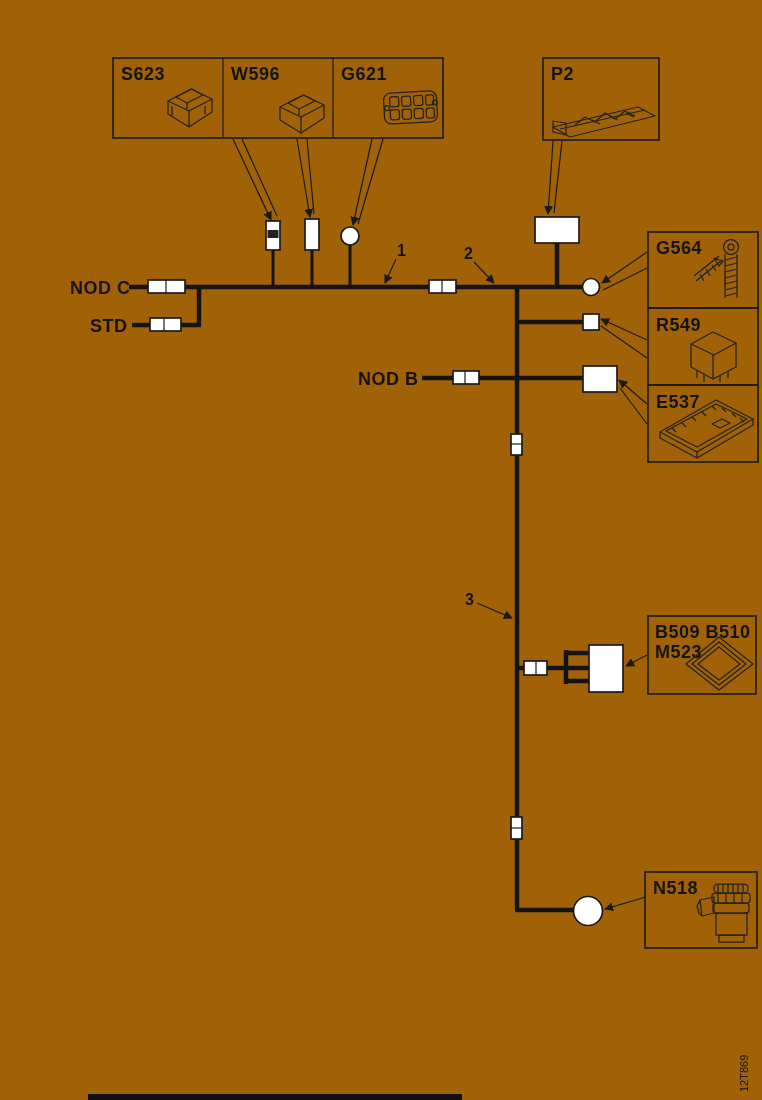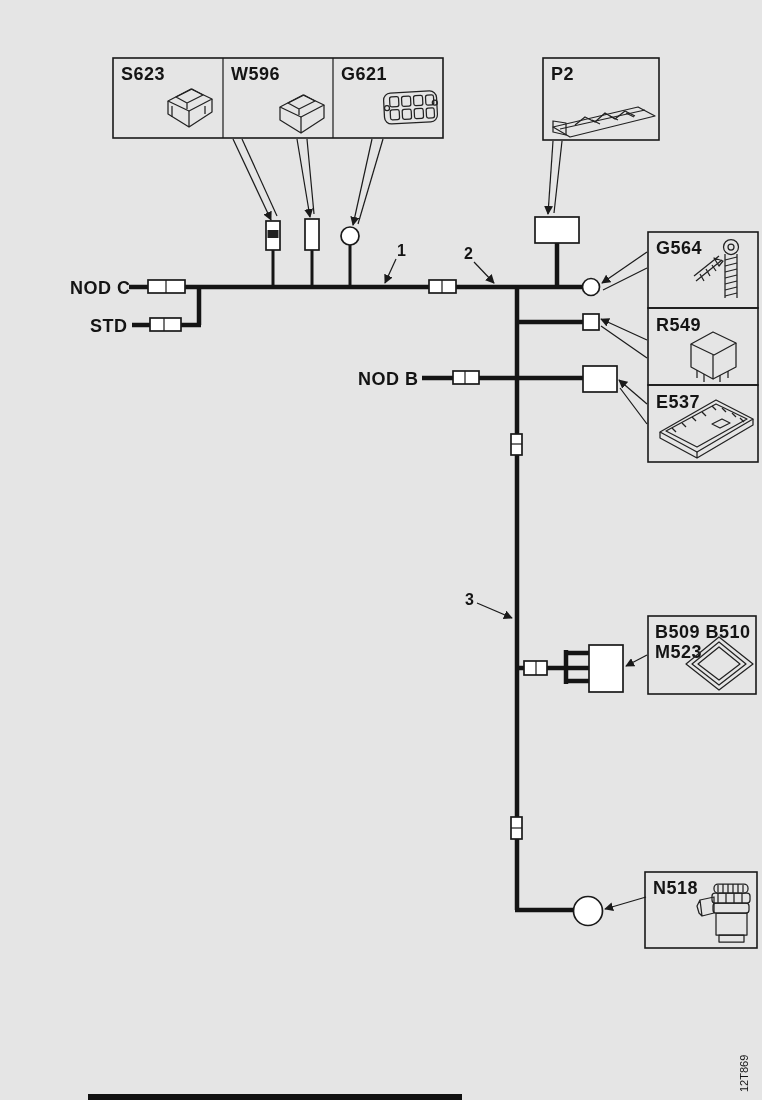--- a/index.html
+++ b/index.html
@@ -1,16 +1,16 @@
 <!DOCTYPE html>
 <html><head>
 <meta charset="utf-8">
 <style>
   html,body{margin:0;padding:0;background:#ffffff;}
-  .page{position:relative;width:762px;height:1100px;background:#e5e5e5;overflow:hidden;
+  .page{position:relative;width:762px;height:1100px;background:#a16207;overflow:hidden;
         font-family:"Liberation Sans",sans-serif;}
   svg{display:block;}
   .box{fill:none;stroke:#1a1a1a;stroke-width:1.6;}
   .boxlbl{font-family:"Liberation Sans",sans-serif;font-size:18px;font-weight:700;fill:#141414;letter-spacing:.5px;}
   .wirelbl{font-family:"Liberation Sans",sans-serif;font-size:18px;font-weight:700;fill:#141414;letter-spacing:.5px;}
   .numlbl{font-family:"Liberation Sans",sans-serif;font-size:16px;font-weight:700;fill:#141414;}
   .doccode{font-family:"Liberation Sans",sans-serif;font-size:11px;fill:#141414;}
   .wire{stroke:#141414;stroke-width:4.5;fill:none;stroke-linecap:butt;}
   .drop{stroke:#141414;stroke-width:3;fill:none;}
   .conn{fill:#ffffff;stroke:#1a1a1a;stroke-width:1.7;}

